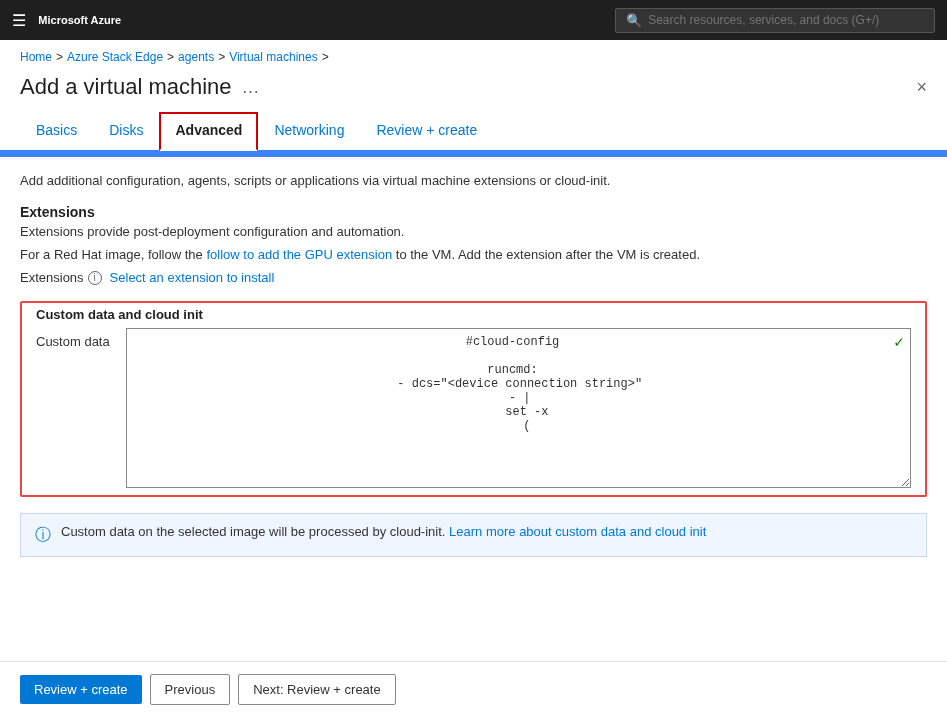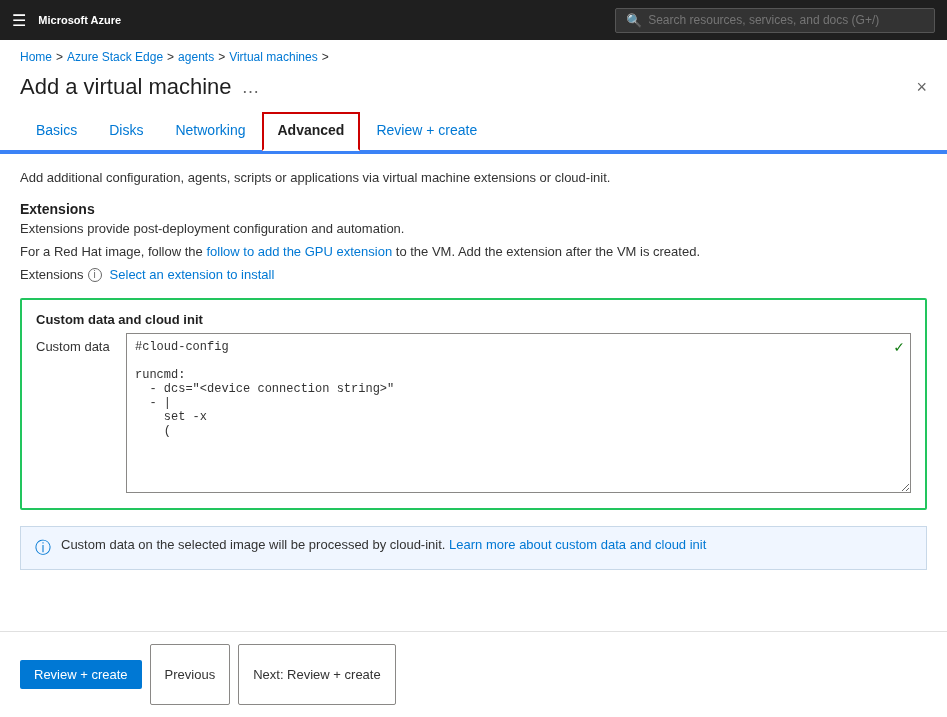--- a/index.html
+++ b/index.html
@@ -73,21 +73,21 @@
       color: #1f1f1f;
       display: flex;
       align-items: center;
       gap: 10px;
     }
     .page-title-dots { font-size: 18px; color: #666; cursor: pointer; }
     .close-btn { font-size: 18px; color: #666; cursor: pointer; line-height: 1; }
 
     
     .tabs-container {
-      border-bottom: 4px solid #3b82f6;
+      border-bottom: 7px solid #3b82f6;
       padding: 0 20px;
       display: flex;
       gap: 0;
     }
     .tab {
       padding: 10px 16px;
       font-size: 14px;
       color: #0078d4;
       cursor: pointer;
       border-bottom: 2px solid transparent;
@@ -151,23 +151,23 @@
       height: 14px;
       border-radius: 50%;
       border: 1px solid #666;
       font-size: 10px;
       color: #666;
       cursor: pointer;
     }
 
     
     .custom-data-box {
-      border: 2px solid #22c55e;
+      border: 2px solid #ef4444;
       border-radius: 2px;
-      padding: 12px 14px;
+      padding: 4px 14px;
       margin-bottom: 16px;
     }
     .custom-data-title {
       font-size: 13px;
       font-weight: 700;
       color: #1f1f1f;
       margin-bottom: 6px;
     }
     .custom-data-desc {
       font-size: 13px;
@@ -193,20 +193,21 @@
     .custom-data-textarea {
       width: 100%;
       height: 160px;
       border: 1px solid #8a8886;
       font-family: 'Courier New', monospace;
       font-size: 12px;
       color: #333;
       padding: 6px 20px 6px 8px;
       resize: vertical;
       outline: none;
+      text-align: center;
     }
     .checkmark-icon {
       position: absolute;
       top: 6px;
       right: 6px;
       color: #107c10;
       font-size: 14px;
     }
 
     
@@ -247,21 +248,21 @@
       border: none;
       padding: 7px 14px;
       font-size: 13px;
       cursor: pointer;
       border-radius: 2px;
     }
     .btn-secondary {
       background: #fff;
       color: #333;
       border: 1px solid #8a8886;
-      padding: 22px 14px;
+      padding: 7px 14px;
       font-size: 13px;
       cursor: pointer;
       border-radius: 2px;
     }
 
     .search-icon-sym { color: #ccc; font-size: 13px; }
   </style>
 </head>
 <body>
 
@@ -291,22 +292,22 @@
     <div class="page-title">
       <span>Add a virtual machine</span>
       <span class="page-title-dots">…</span>
     </div>
     <span class="close-btn">×</span>
   </div>
 
   <div class="tabs-container">
     <a class="tab">Basics</a>
     <a class="tab">Disks</a>
+    <a class="tab active">Advanced</a>
     <a class="tab">Networking</a>
-    <a class="tab active">Advanced</a>
     <a class="tab">Review + create</a>
   </div>
 
   <div class="content-area">
 
     <p class="section-desc">Add additional configuration, agents, scripts or applications via virtual machine extensions or cloud-init.</p>
 
     <div>
       <div class="section-title">Extensions</div>
       <p class="section-subtitle">Extensions provide post-deployment configuration and automation.</p>

